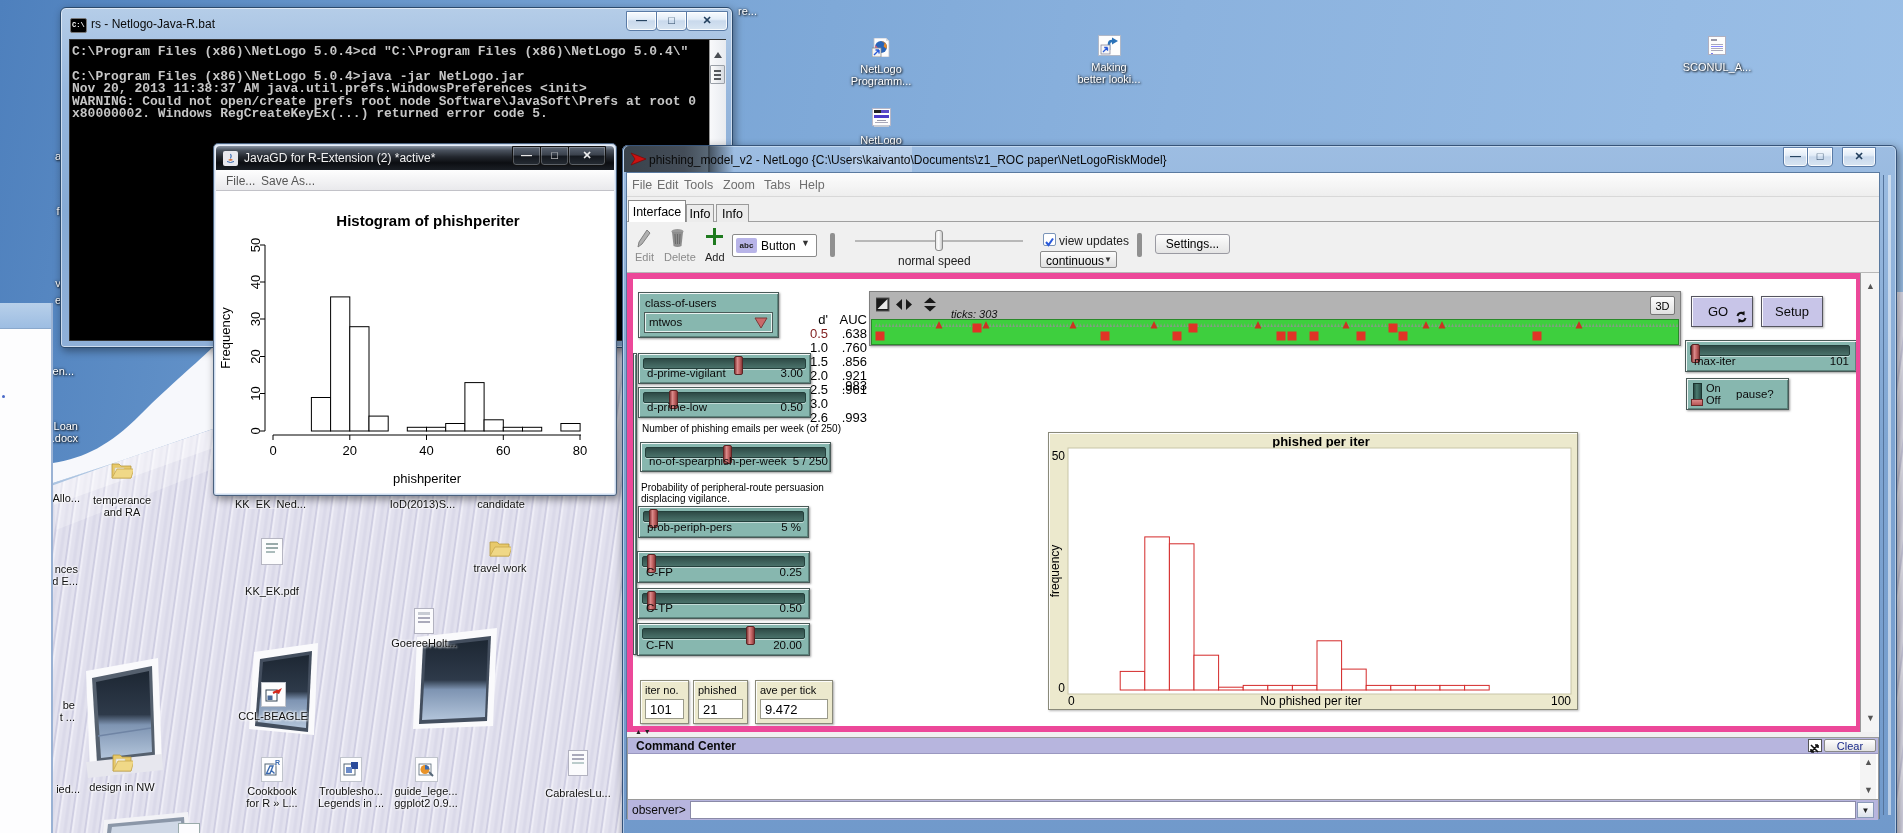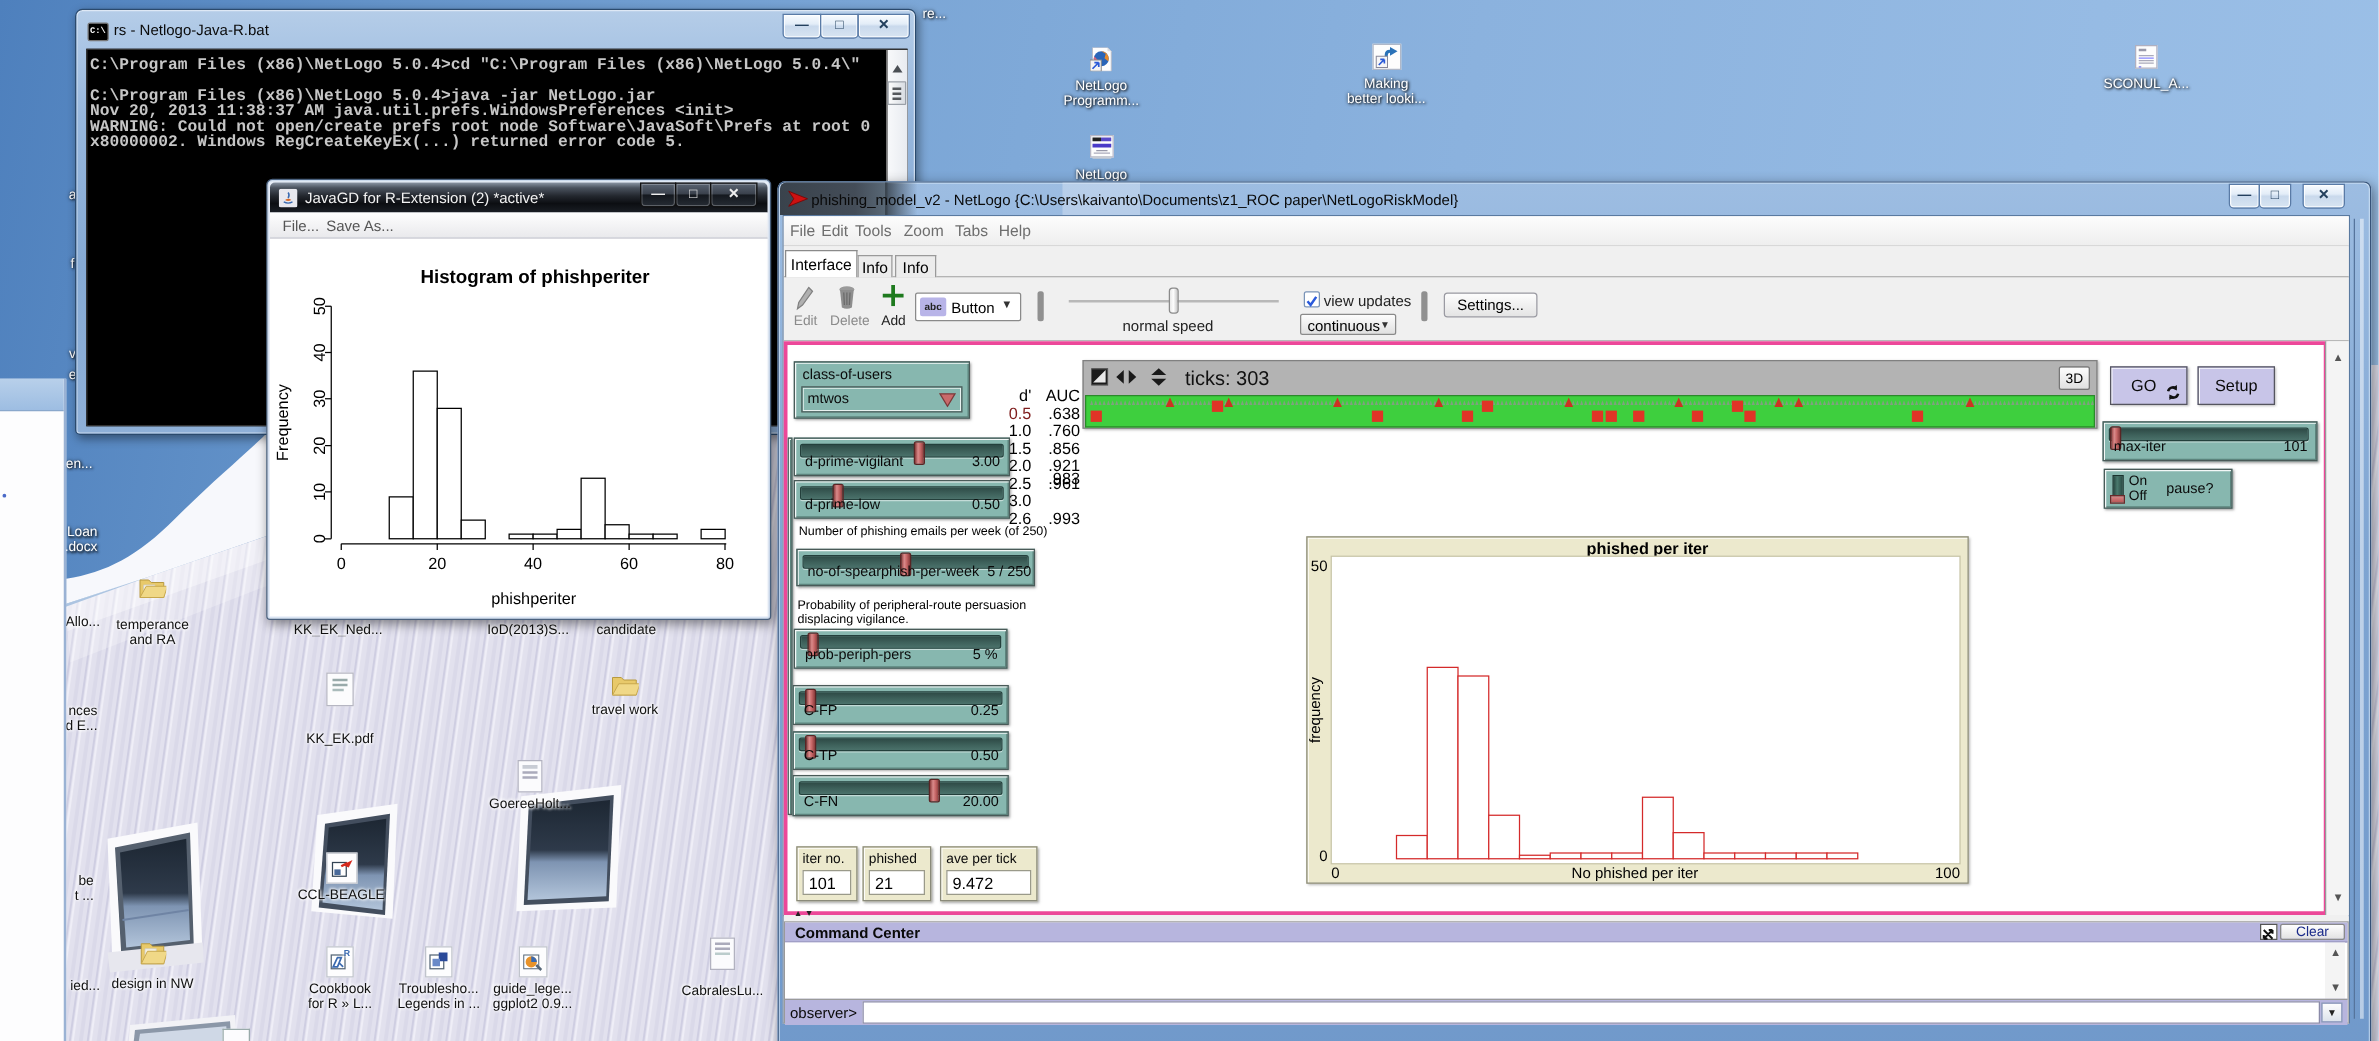--- a/index.html
+++ b/index.html
@@ -469,21 +469,21 @@
       </div>
       <div class="tblab" style="left:432px;top:12px;color:#222;font-size:12px;">view updates</div>
       <div style="position:absolute;left:413px;top:29px;width:77px;height:17px;background:linear-gradient(180deg,#fdfdfd,#e0e0e0);border:1px solid #8a8a8a;border-radius:2px;">
         <span style="position:absolute;left:5px;top:2px;font-size:12px;color:#000;">continuous</span>
         <span style="position:absolute;right:4px;top:3px;font-size:8px;color:#333;">▼</span>
       </div>
       <div class="tsep" style="left:510px;top:11px;"></div>
       <div style="position:absolute;left:528px;top:12px;width:75px;height:20px;background:linear-gradient(180deg,#fdfdfd,#e4e4e4);border:1px solid #9a9aa2;border-radius:3px;text-align:center;font-size:12px;line-height:19px;color:#000;">Settings...</div>
     </div>
 
-    <div id="nlc" style="position:absolute;left:0;top:100px;width:1235px;height:459px;background:#fff;border:3px solid #ec4899;overflow:hidden;">
+    <div id="nlc" style="position:absolute;left:0;top:100px;width:1235px;height:459px;background:#fff;border:6px solid #ec4899;overflow:hidden;">
 
 <style>
 </style>
 <div class="tw" style="left:0;top:74px;width:4px;height:302px;"></div>
 <div class="tw" style="left:5px;top:13px;width:141px;height:46px;">
  <div class="lab" style="left:6px;top:4px;">class-of-users</div>
  <div style="position:absolute;left:5px;top:19px;right:5px;height:21px;background:#87b7af;border:1px solid #4a5a58;box-shadow:0 0 0 1px #e8f2f0 inset;">
   <span style="position:absolute;left:4px;top:3px;font-size:11.5px;color:#0a0a0a;">mtwos</span>
   <svg style="position:absolute;right:4px;top:4px;" width="14" height="12">
                 <path d="M1 1 L13 1 L7 11 Z" fill="#c96a6a" stroke="#7a3a3a" stroke-width="1"></path>
@@ -565,21 +565,21 @@
 <div style="position:absolute;left:236px;top:12px;width:812px;height:55px;border:1px solid #808080;background:#b3b3b3;box-shadow:1px 1px 2px rgba(80,80,80,.4);">
 <svg style="position:absolute;left:6px;top:5px;" width="100" height="16">
 <rect x="0" y="1" width="13" height="13" fill="#1a1a1a"></rect>
               <path d="M1.5 12 L11.5 2 L11.5 12 Z" fill="#e8e8e8"></path>
               <rect x="0" y="1" width="13" height="13" fill="none" stroke="#555"></rect>
 <path d="M20 7.5 L26 2 L26 13 Z" fill="#1a1a1a"></path>
               <path d="M36 7.5 L30 2 L30 13 Z" fill="#1a1a1a"></path>
 <path d="M48 6 L54 0.5 L60 6 Z" fill="#1a1a1a"></path>
               <path d="M48 9 L54 14.5 L60 9 Z" fill="#1a1a1a"></path>
 </svg>
-<span style="position:absolute;left:81px;top:6px;font-size:16px;color:#111;">ticks: 303</span>
+<span style="position:absolute;left:81px;top:16px;font-size:11px;color:#111;font-style:italic;">ticks: 303</span>
 <div style="position:absolute;right:5px;top:4px;width:25px;height:19px;background:linear-gradient(180deg,#fdfdfd,#e0e0e0);border:1px solid #777;border-radius:2px;text-align:center;font-size:11px;line-height:18px;color:#000;">3D</div>
 <div style="position:absolute;left:1px;top:27px;width:808px;height:26px;background:#3ecf3e;border:1px solid #2a8a2a;">
 <svg width="806" height="24" viewBox="0 0 806 24" style="margin-top:-2px;">
                 <path d="M3.0 9 L5.6 9 L4.3 5.2 Z" fill="#8a9a8a" opacity="0.85"></path>
                 <path d="M6.3 9 L8.9 9 L7.6 5.2 Z" fill="#8a9a8a" opacity="0.85"></path>
                 <path d="M9.7 9 L12.3 9 L11.0 5.2 Z" fill="#8a9a8a" opacity="0.85"></path>
                 <path d="M13.0 9 L15.6 9 L14.3 5.2 Z" fill="#8a9a8a" opacity="0.85"></path>
                 <path d="M16.4 9 L19.0 9 L17.7 5.2 Z" fill="#8a9a8a" opacity="0.85"></path>
                 <path d="M19.8 9 L22.4 9 L21.1 5.2 Z" fill="#8a9a8a" opacity="0.85"></path>
                 <path d="M23.1 9 L25.7 9 L24.4 5.2 Z" fill="#8a9a8a" opacity="0.85"></path>

